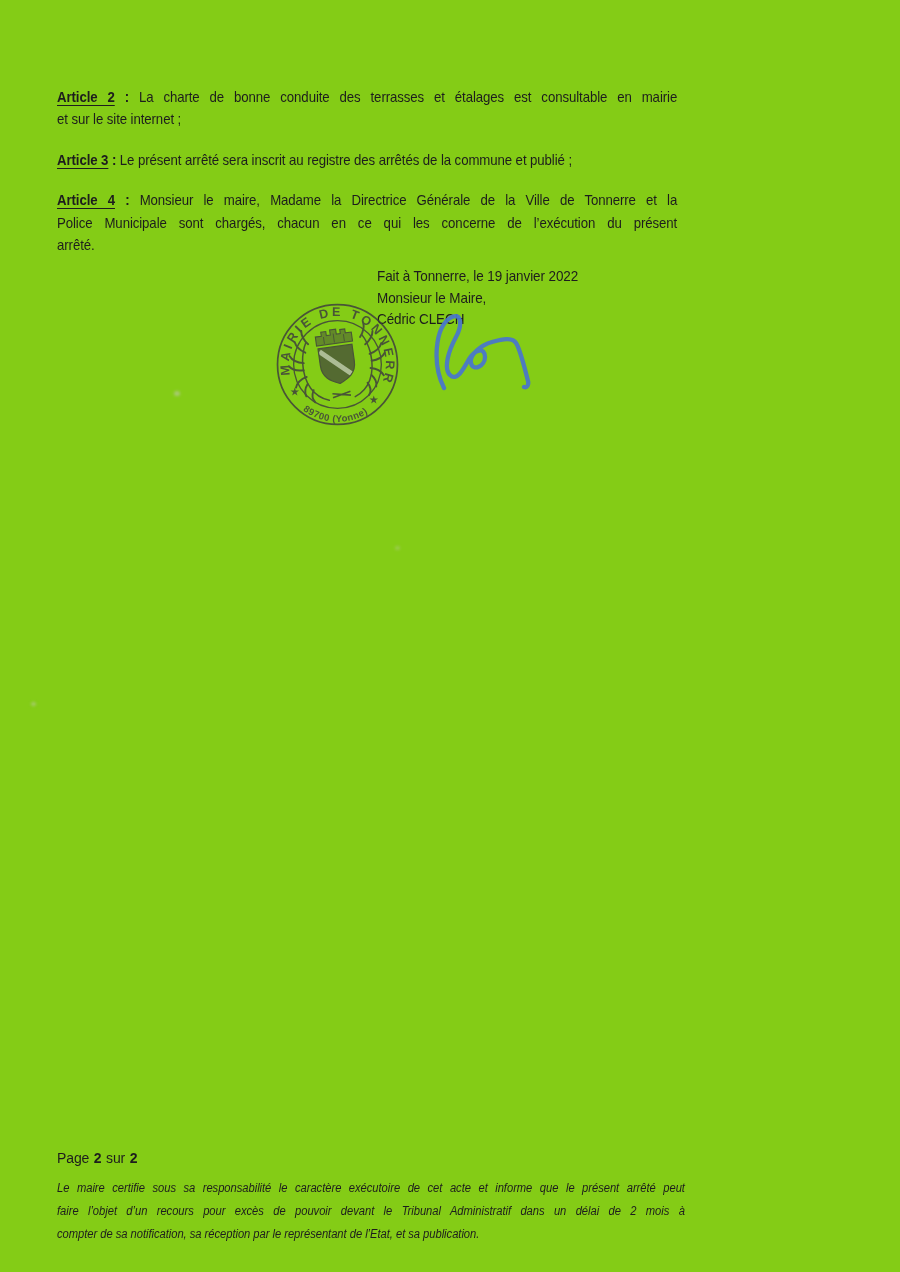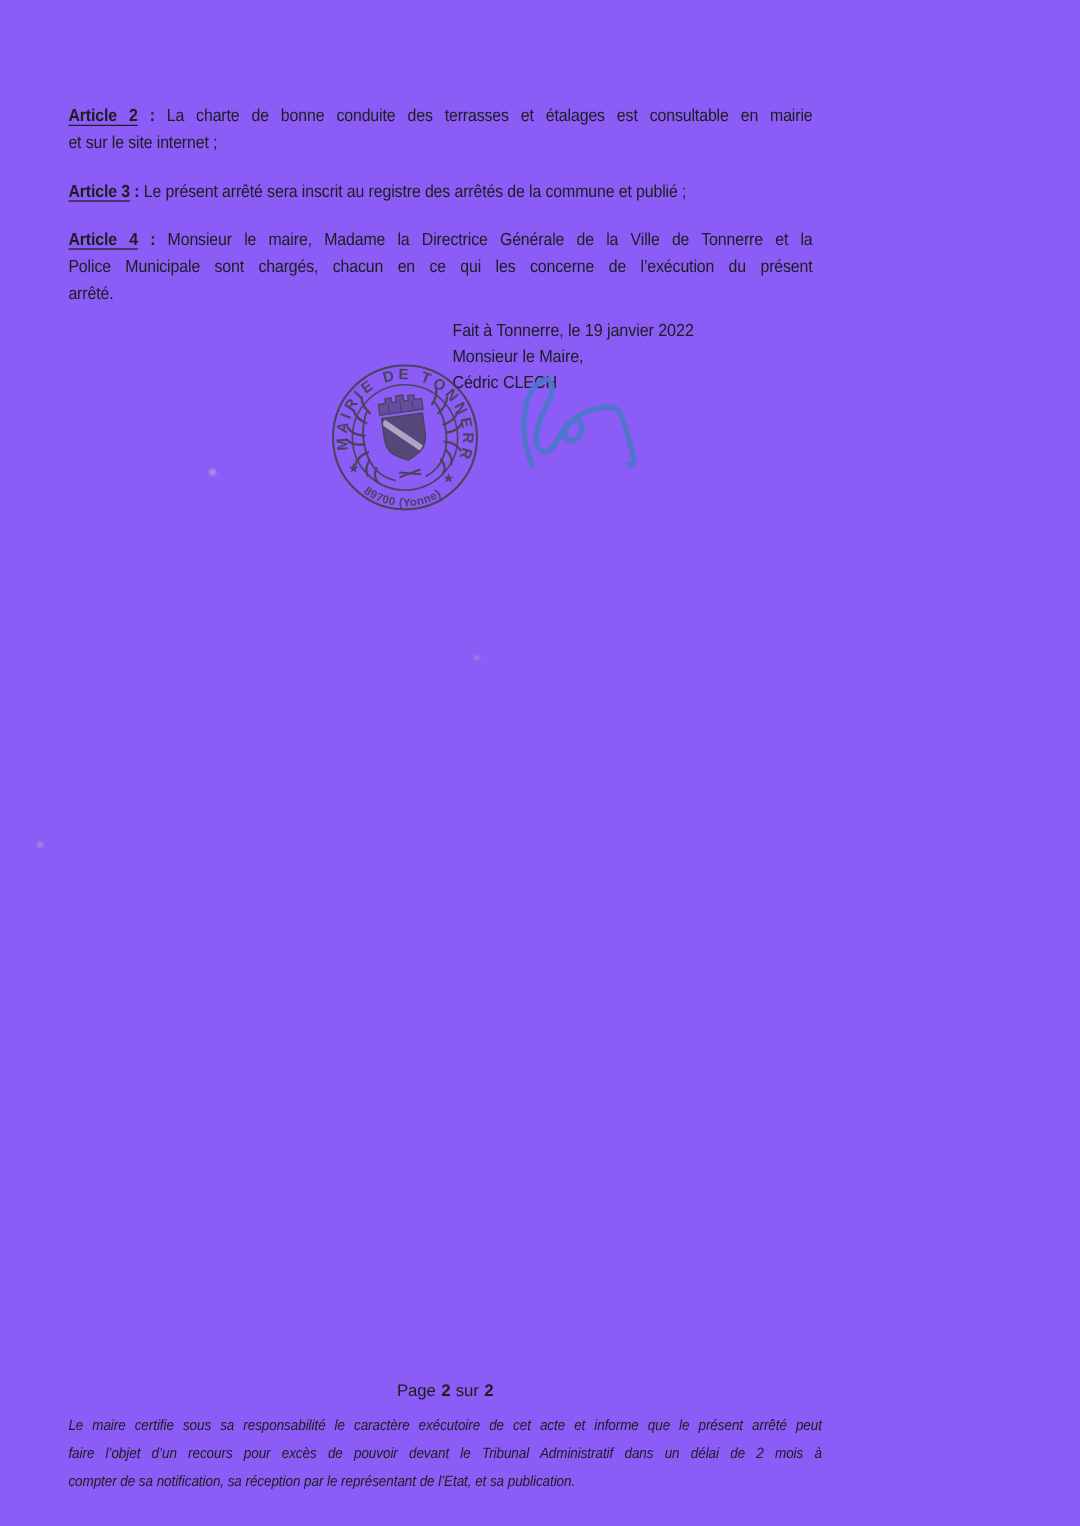--- a/index.html
+++ b/index.html
@@ -1,17 +1,17 @@
 <!DOCTYPE html>
 <html style="--text-ink: #1d1d1d; --seal-ink: #3e3e3e; --sig-ink: #4a77c9;"><head>
 <meta charset="utf-8">
 <style>
   html,body{margin:0;padding:0;background:#ffffff;}
   .page{
-    position:relative;width:900px;height:1272px;background:#8b5cf6;overflow:hidden;
+    position:relative;width:900px;height:1272px;background:#84cc16;overflow:hidden;
     font-family:"Liberation Sans","DejaVu Sans",sans-serif;color:var(--text-ink,#1d1d1d);
   }
   
   .articles{
     position:absolute;left:57px;top:86px;width:680px;
     transform:scaleX(0.912);transform-origin:0 0;
     font-size:14.5px;line-height:22.3px;letter-spacing:-0.1px;
   }
   .article{margin:0;}
   .article + .article{margin-top:18.2px;}
@@ -27,21 +27,21 @@
   
   .seal-svg{position:absolute;left:274px;top:301px;width:127px;height:127px;}
   .seal-svg *{vector-effect:none;}
   .seal-stroke{stroke:var(--seal-ink,#3e3e3e);fill:none;}
   .seal-fill{fill:var(--seal-ink,#3e3e3e);}
   .seal-text{fill:var(--seal-ink,#3e3e3e);font-family:"Liberation Sans",sans-serif;font-weight:700;}
   .sign-svg{position:absolute;left:424px;top:302px;width:112px;height:92px;}
   .sign-path{stroke:var(--sig-ink,#4a77c9);fill:none;stroke-width:4.3;stroke-linecap:round;stroke-linejoin:round;opacity:.95;}
   
   .pagenum{
-    position:absolute;left:57px;top:1150px;width:628px;text-align:center;font-size:14px;letter-spacing:-0.1px;
+    position:absolute;left:57px;top:1150px;width:628px;text-align:left;font-size:14px;letter-spacing:-0.1px;
   }
   .pagenum .inner{display:inline-flex;gap:4.5px;}
   .pn-b{font-weight:700;}
   .legal{
     position:absolute;left:57px;top:1177px;width:700px;
     transform:scaleX(0.897);transform-origin:0 0;
     font-style:italic;font-size:12.5px;line-height:23px;letter-spacing:-0.05px;
   }
   
   .speck{position:absolute;border-radius:50%;background:#c9c9c9;filter:blur(1.5px);}

